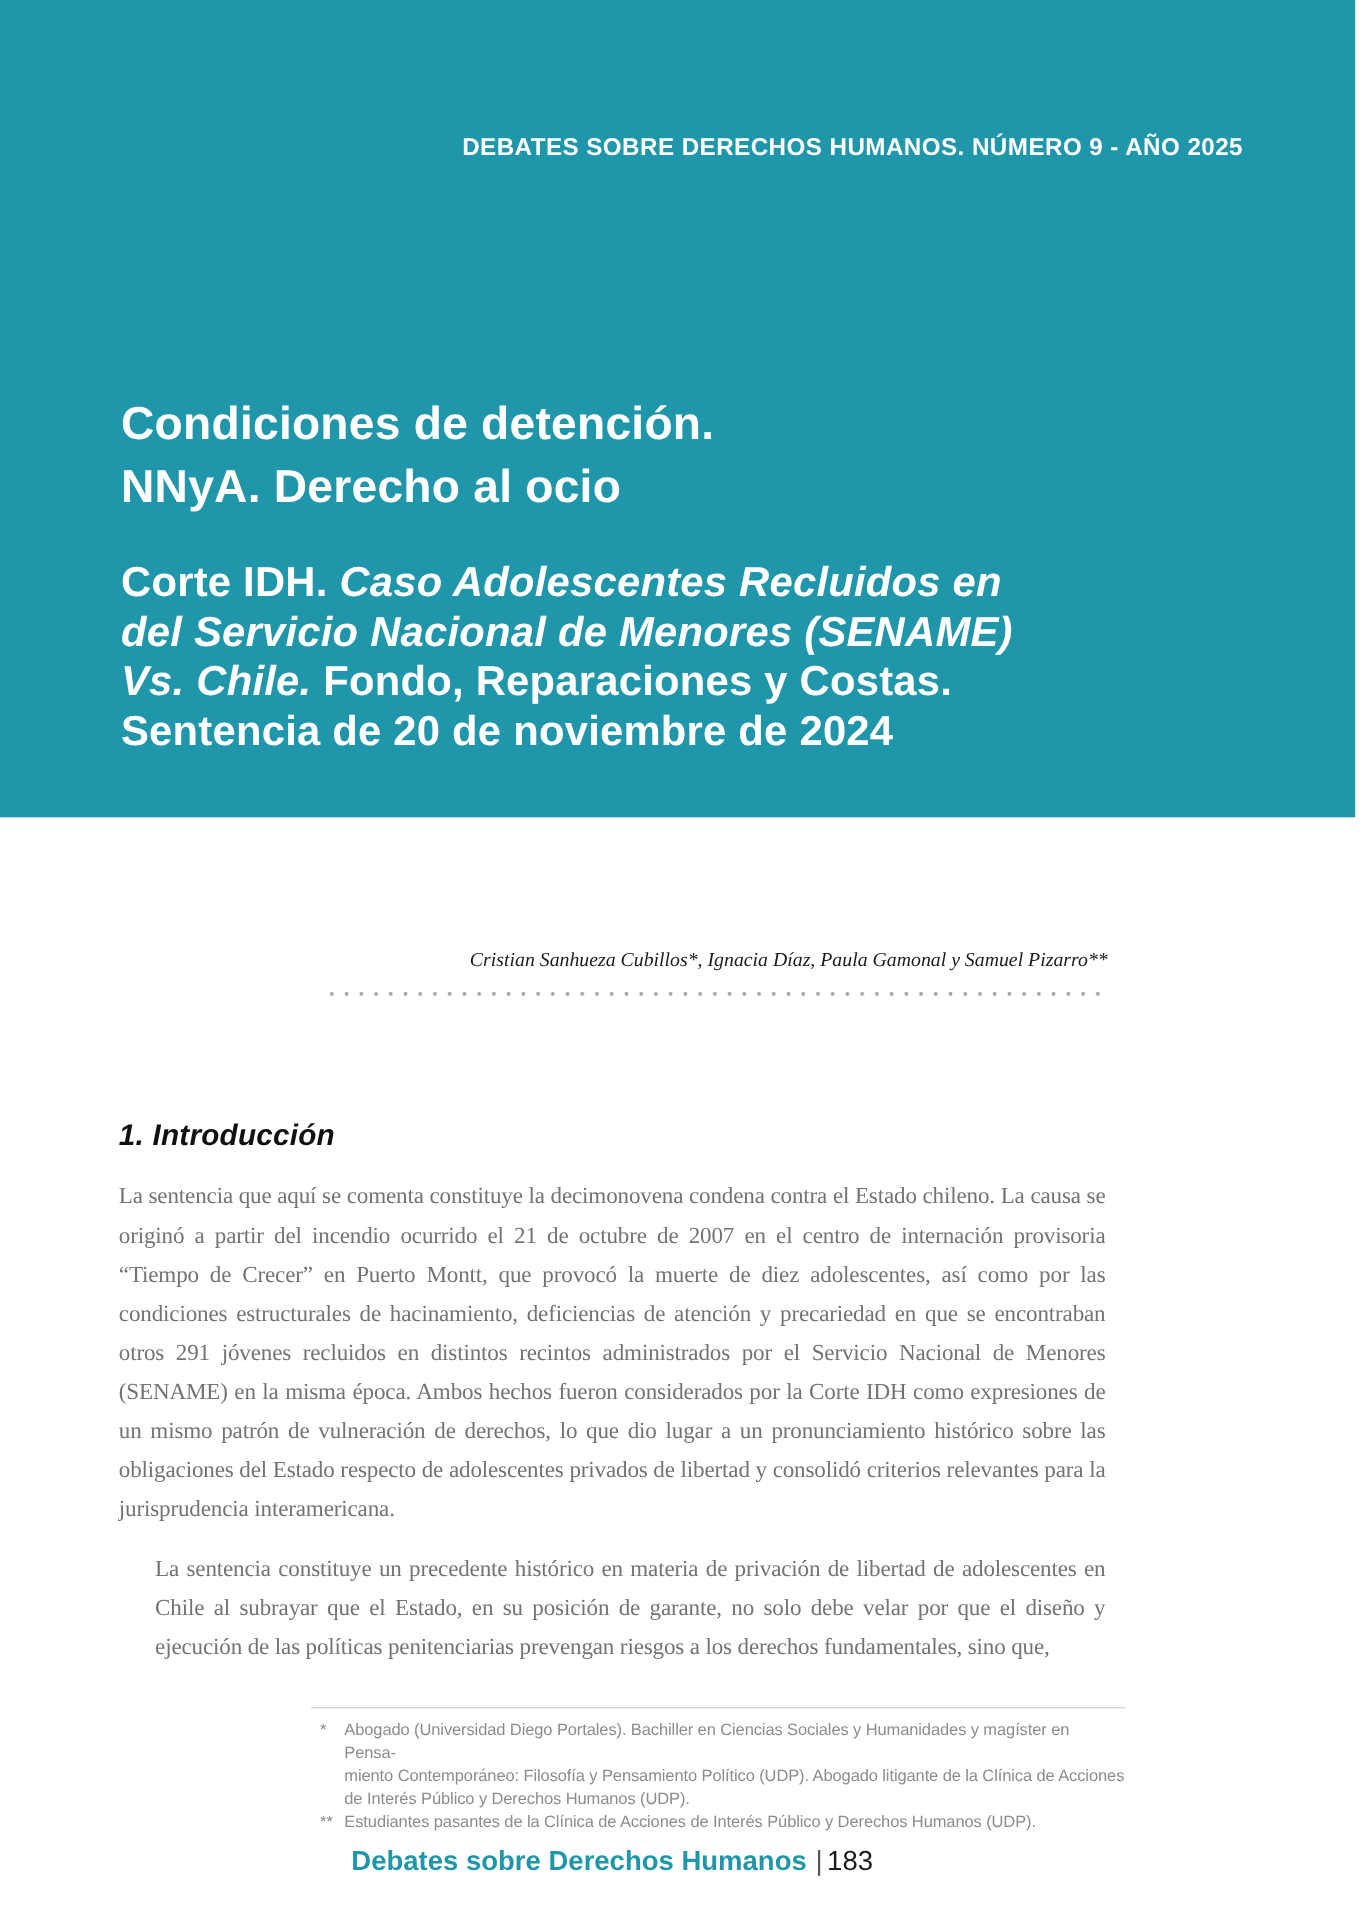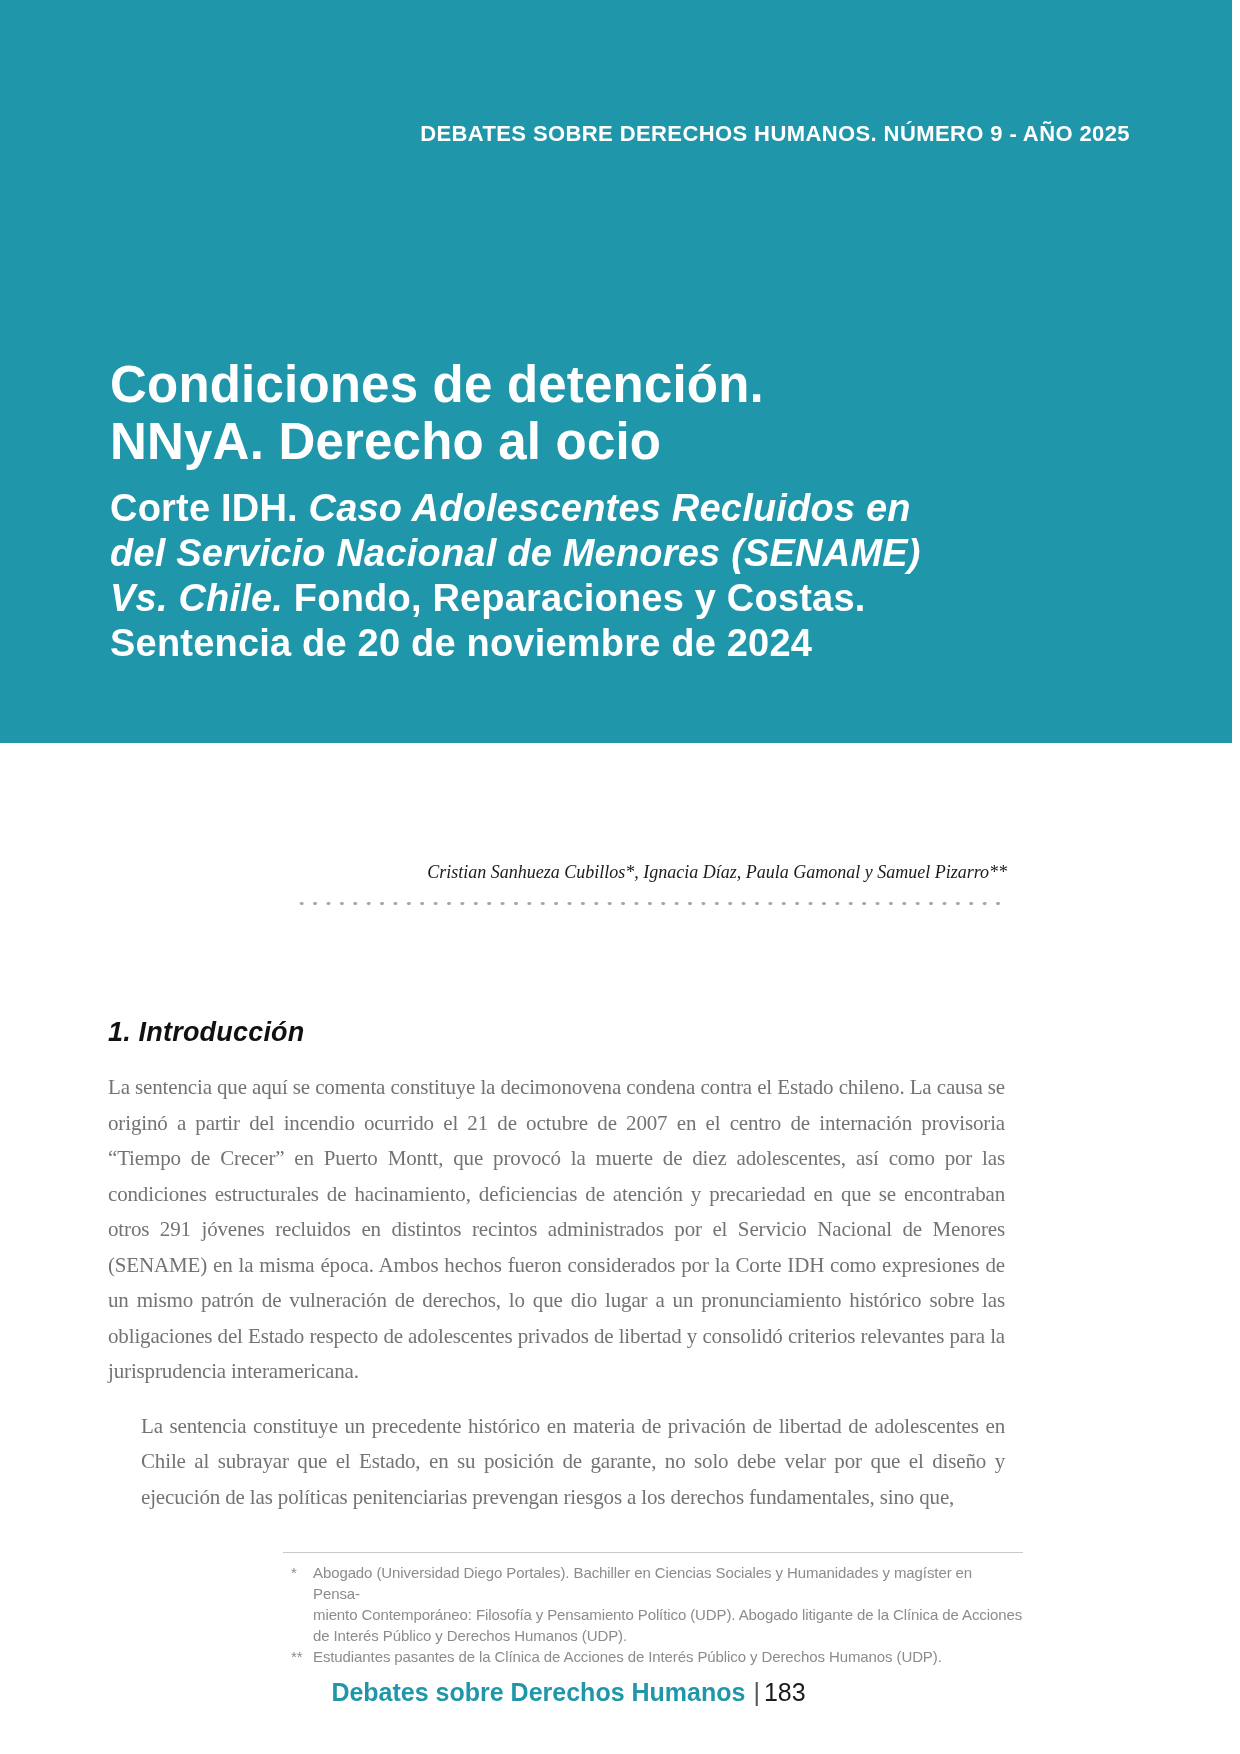--- a/index.html
+++ b/index.html
@@ -10,24 +10,24 @@
   .page{position:absolute;inset:0;width:1240px;height:1754px;}
 
   
   .band{position:absolute;top:0;left:0;width:1232px;height:743px;background:var(--teal,#2096AA);}
   .masthead{
     position:absolute;top:121px;right:102px;color:#ffffff;
     font-size:22px;font-weight:bold;letter-spacing:0.4px;white-space:nowrap;
   }
   .title{
     position:absolute;left:110px;top:356px;color:#ffffff;
-    font-size:51px;line-height:57px;font-weight:bold;letter-spacing:0.2px;
+    font-size:42px;line-height:57px;font-weight:bold;letter-spacing:0.2px;
   }
   .subtitle{
-    position:absolute;left:110px;top:486px;color:#ffffff;
+    position:absolute;left:110px;top:508px;color:#ffffff;
     font-size:38px;line-height:45px;font-weight:bold;letter-spacing:0.2px;
   }
   .subtitle .it{font-style:italic;}
 
   
   .authors{
     position:absolute;top:862px;right:233px;color:#1b1b1b;
     font-family:"Liberation Serif", serif;font-style:italic;
     font-size:18px;white-space:nowrap;
   }
@@ -55,21 +55,21 @@
     position:absolute;left:283px;top:1552px;width:740px;
     border-top:1px solid #c9c9c9;padding-top:9px;
     color:var(--fngray,#8c8c8c);font-size:15px;line-height:21px;letter-spacing:-0.1px;
   }
   .fn-row{display:flex;align-items:flex-start;}
   .fn-marker{width:30px;flex:0 0 30px;padding-left:8px;box-sizing:border-box;}
   .fn-text{flex:1;}
 
   
   .footer{
-    position:absolute;left:120px;top:1678px;width:897px;text-align:center;
+    position:absolute;left:108px;top:1678px;width:897px;text-align:center;
     font-size:25px;white-space:nowrap;
   }
   .footer .journal{color:var(--teal,#2096AA);font-weight:bold;}
   .footer .pipe{color:#555555;font-weight:normal;padding:0 4px 0 8px;}
   .footer .pnum{color:#1b1b1b;font-weight:normal;}
 </style>
 </head>
 <body style="--teal: #2096AA; --fngray: #8c8c8c;">
 
 <div class="page">

